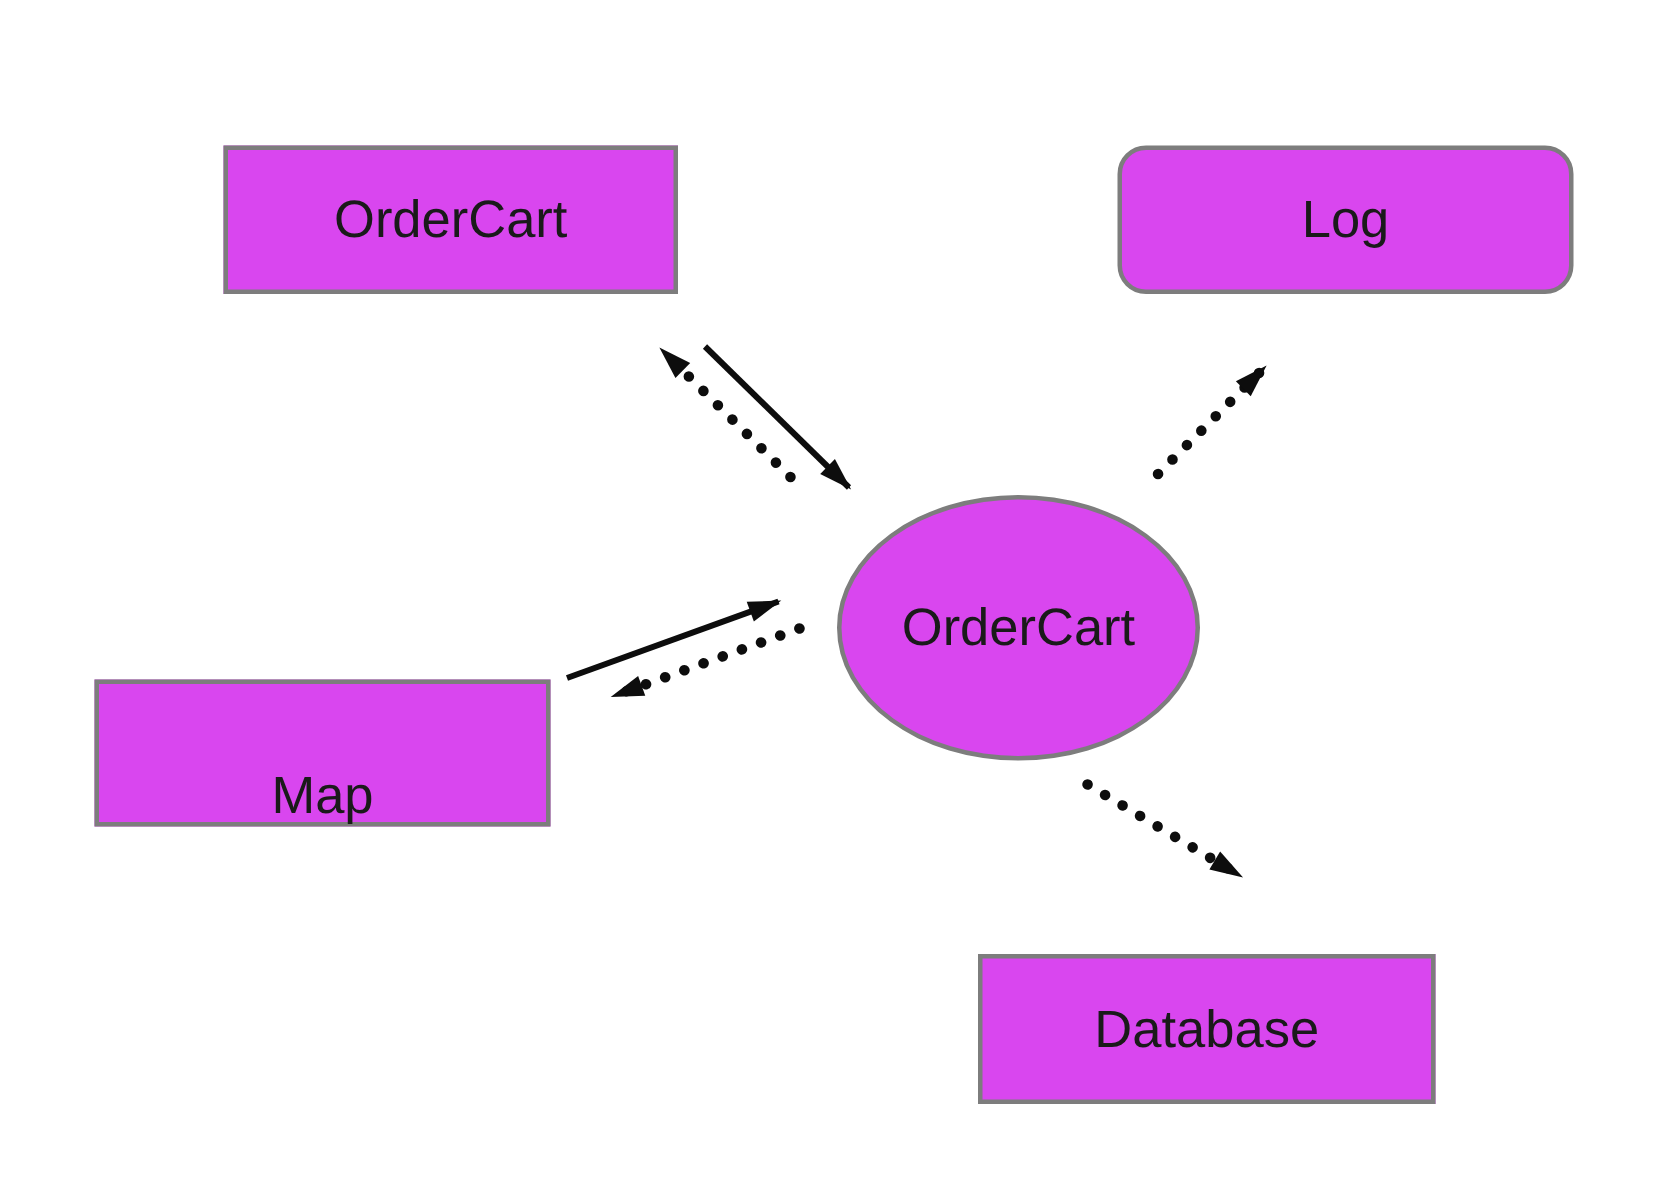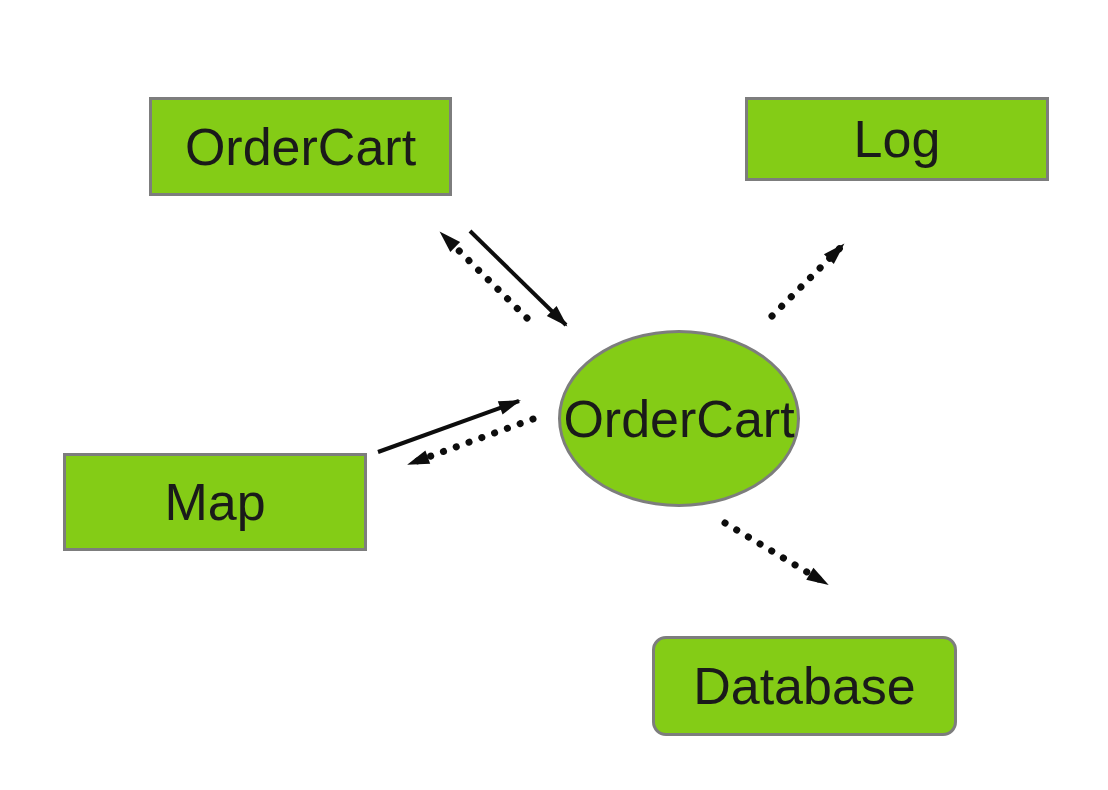--- a/index.html
+++ b/index.html
@@ -9,34 +9,34 @@
     height: 790px;
     background: var(--background, #ffffff);
     font-family: "Liberation Sans", sans-serif;
     overflow: hidden;
   }
   .node {
     position: absolute;
     display: flex;
     align-items: center;
     justify-content: center;
-    background: #84cc16;
+    background: #d946ef;
     color: var(--text, #1a1a1a);
-    font-size: 52px;
+    font-size: 35px;
     line-height: 1;
     box-sizing: border-box;
     z-index: 2;
   }
   .node.rect    { border: 3px solid var(--node-border, #7d7d7d); }
   .node.ellipse { border: 3px solid var(--node-border, #7d7d7d); border-radius: 50%; }
 
   #node-ordercart { left: 149px; top: 97px;  width: 303px; height: 99px;  }
-  #node-log       { left: 745px; top: 97px;  width: 304px; height: 84px;  }
-  #node-map       { left: 63px;  top: 453px; width: 304px; height: 98px;  }
-  #node-database  { left: 652px; top: 636px; width: 305px; height: 100px; border-radius: 14px; }
+  #node-log       { left: 745px; top: 97px;  width: 304px; height: 99px; border-radius: 19px;  }
+  #node-map       { left: 63px;  top: 453px; width: 304px; height: 98px; align-items: flex-end;  }
+  #node-database  { left: 652px; top: 636px; width: 305px; height: 100px; }
   #node-mediator  { left: 558px; top: 330px; width: 242px; height: 177px; }
 
   .edges-layer {
     position: absolute;
     left: 0; top: 0;
     width: 1108px; height: 790px;
     z-index: 1;
     pointer-events: none;
   }
   .edge-solid {

